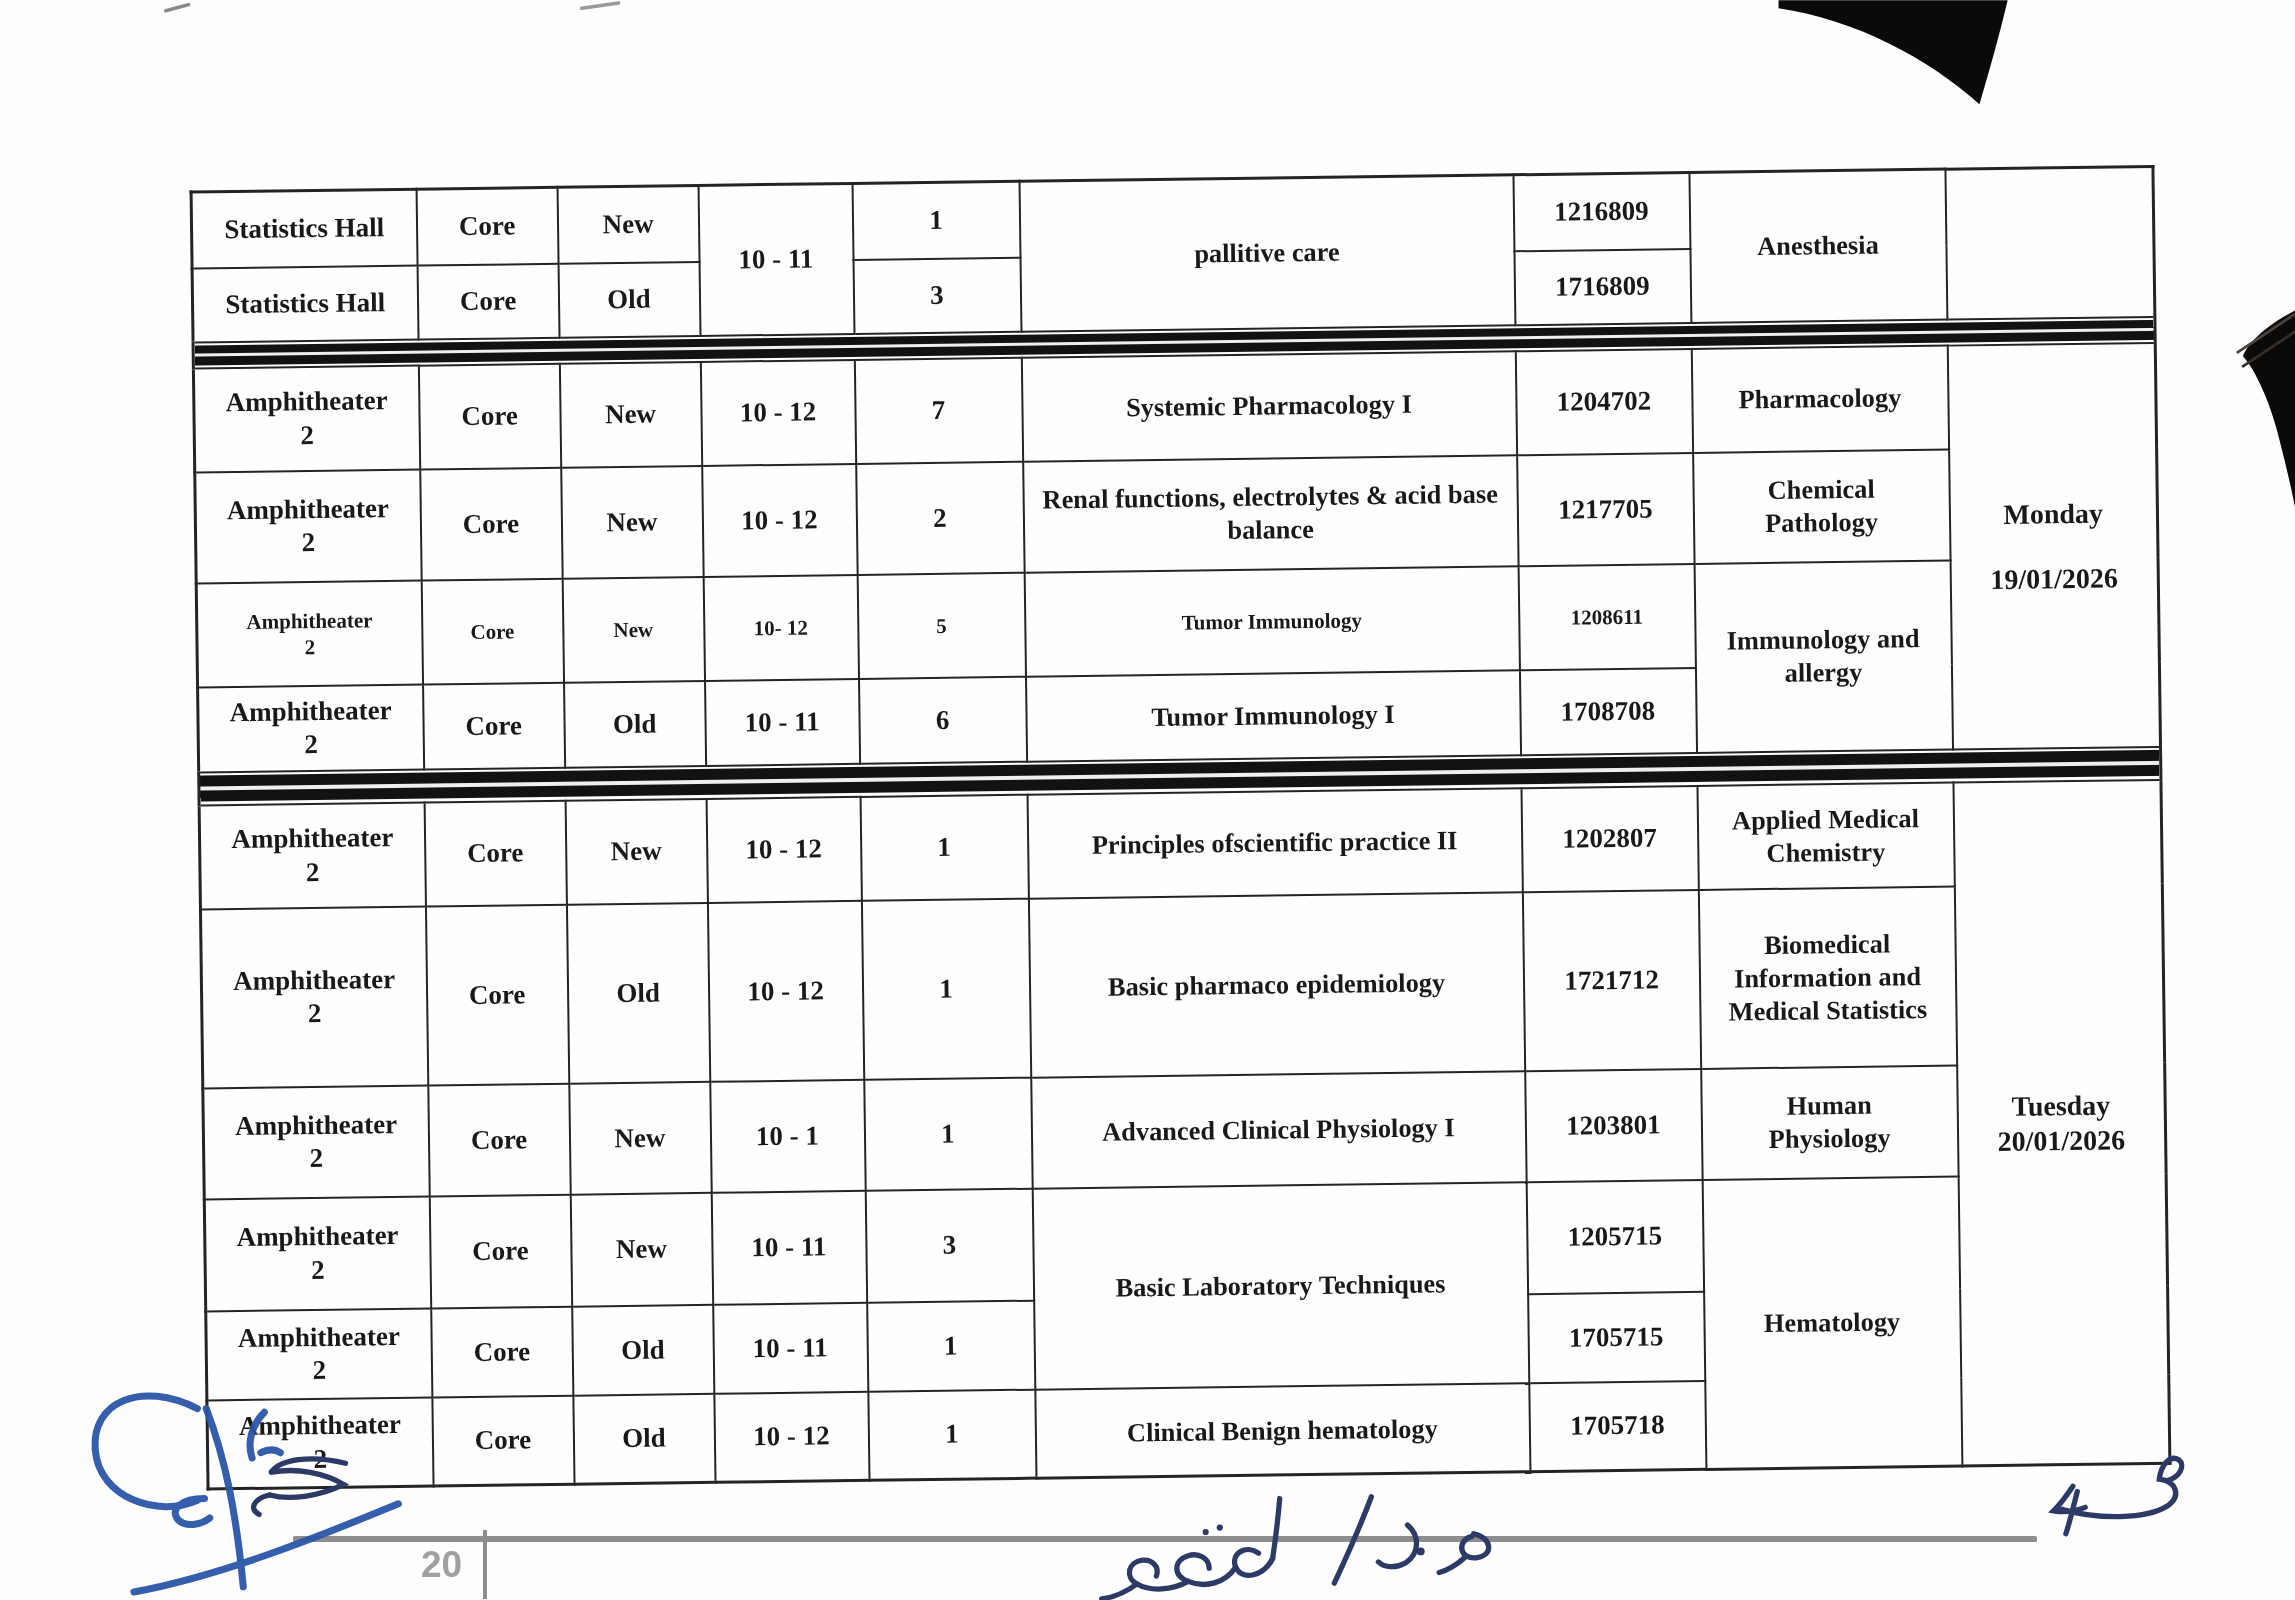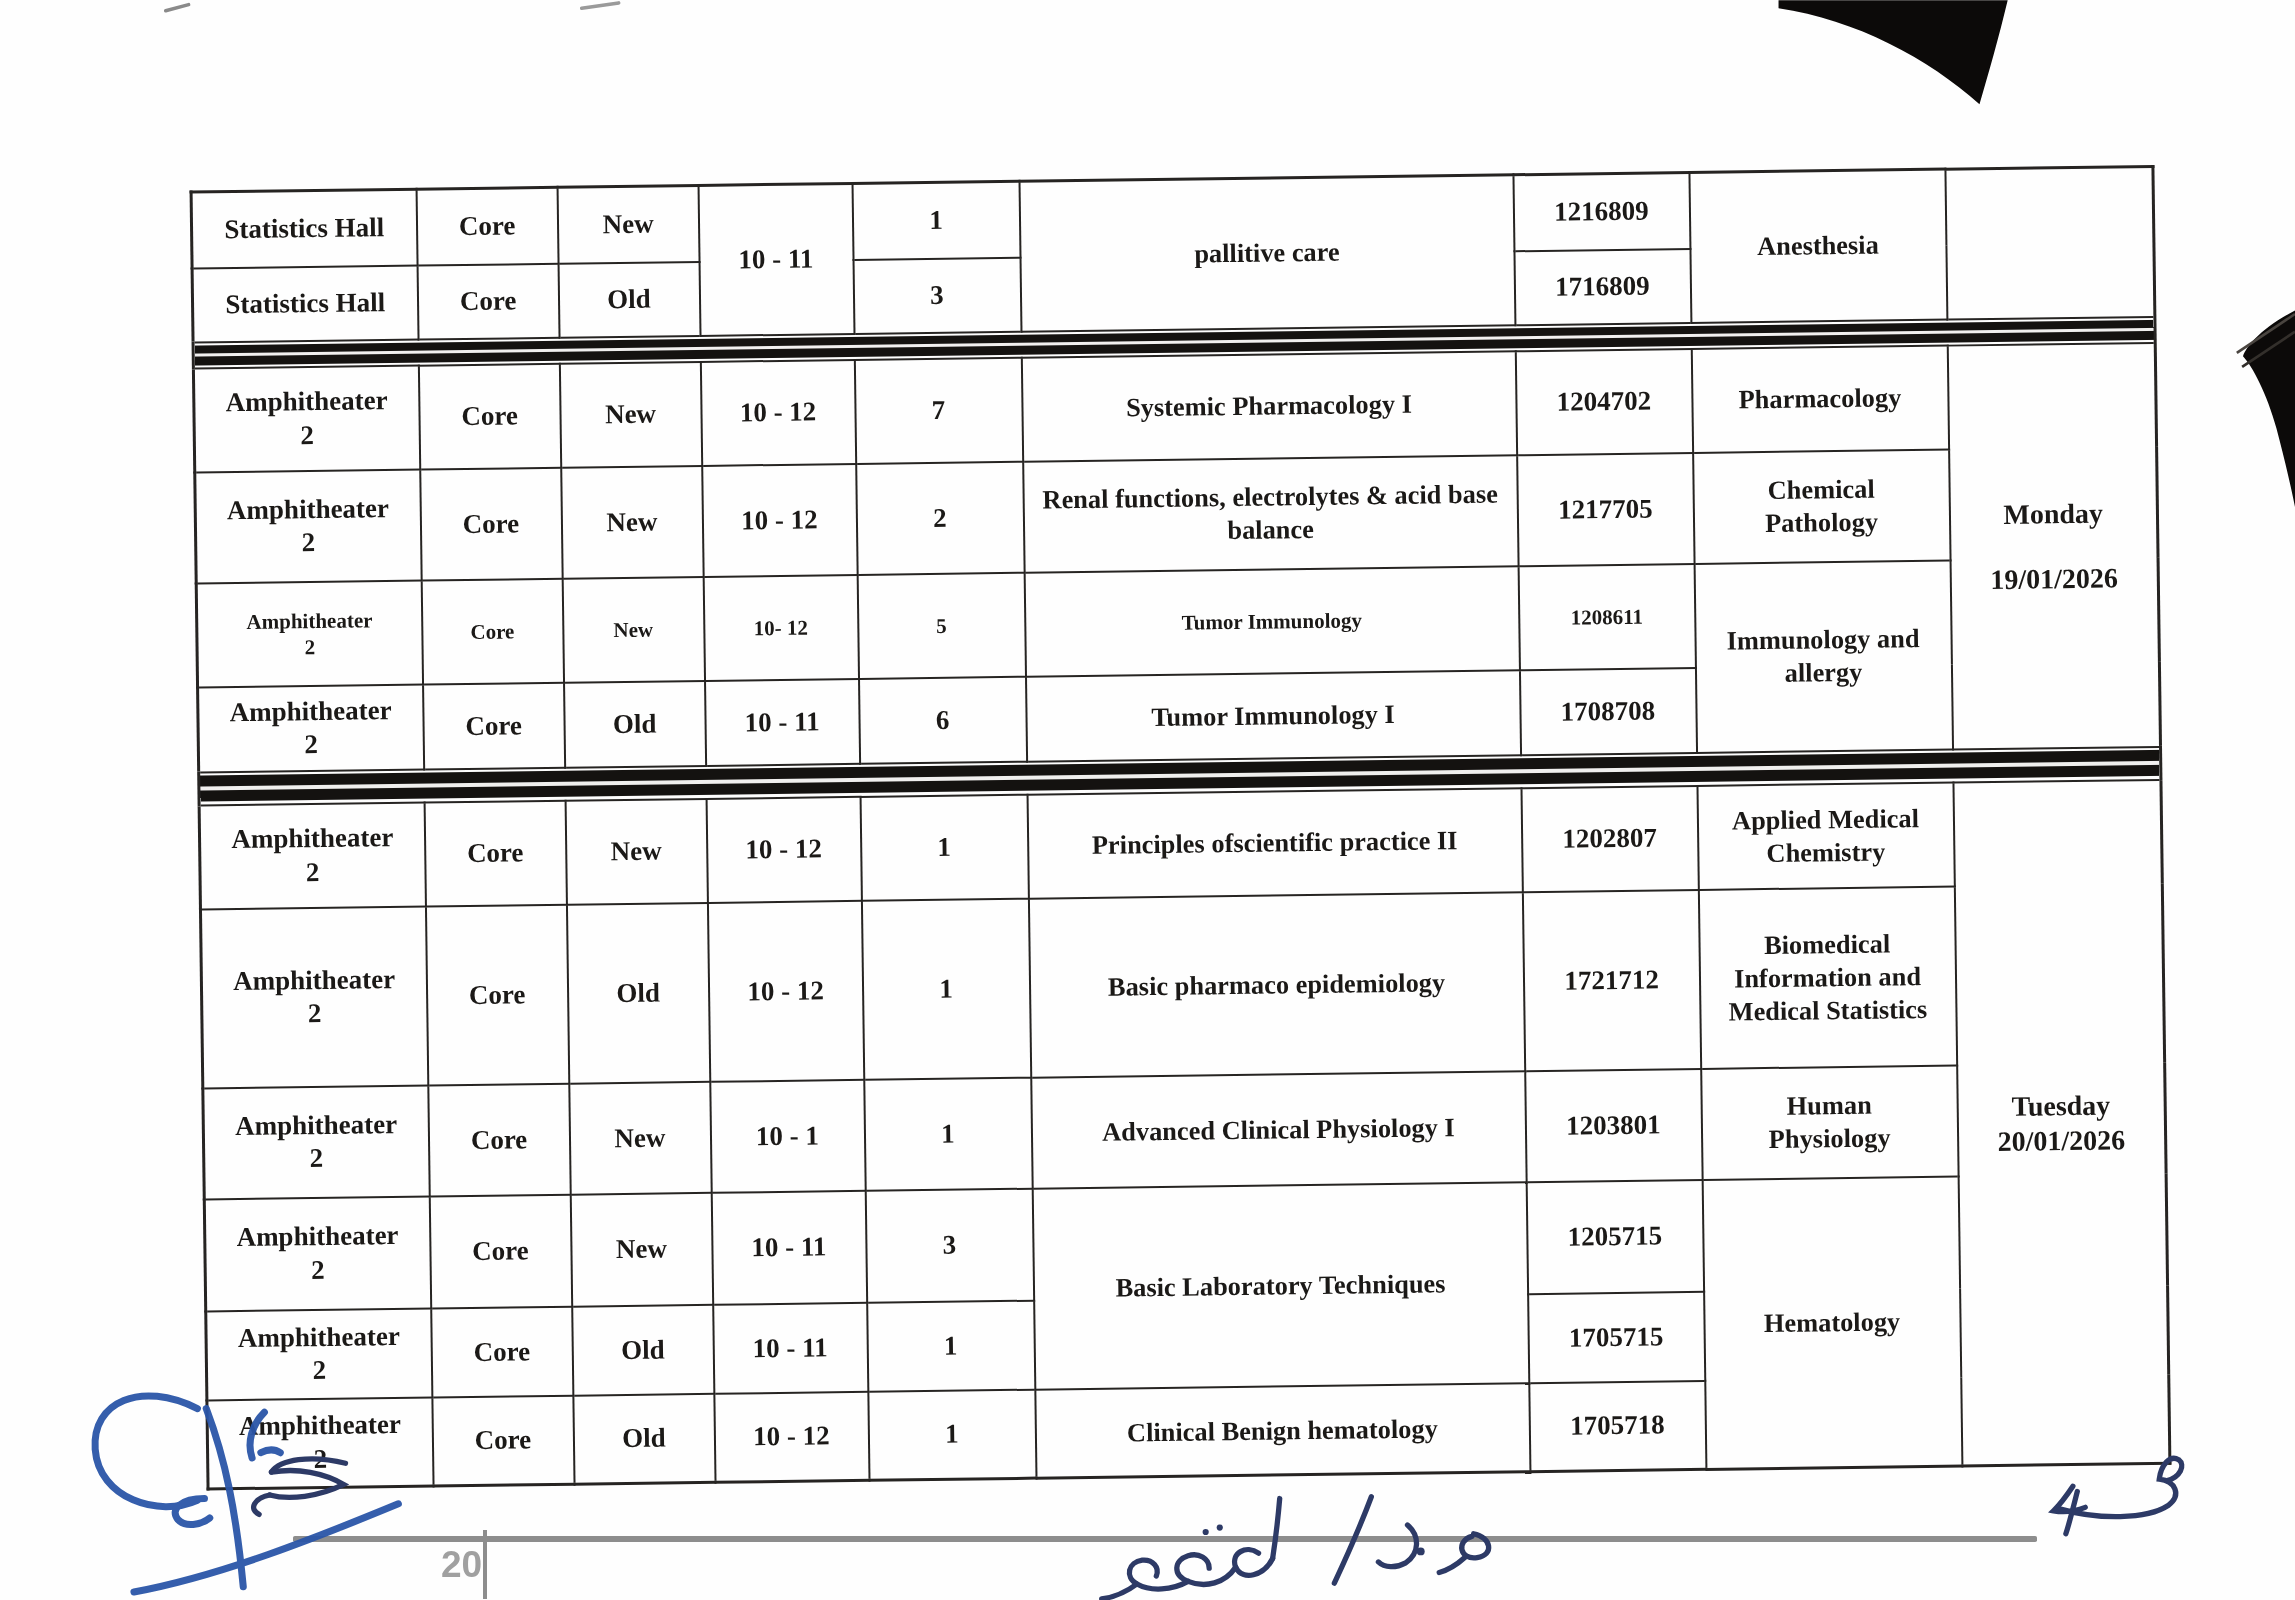--- a/index.html
+++ b/index.html
@@ -43,21 +43,21 @@
   tr.group-divider td{
     padding:0;border-left:3.5px solid var(--table-ink);border-right:3.5px solid var(--table-ink);
     background:linear-gradient(to bottom,
       #fdfdfd 0 8%, #141210 8% 42%, #f0efee 42% 54%, #141210 54% 90%, #fdfdfd 90% 100%);
   }
   .footer-rule{
     position:absolute;left:293px;top:1536px;width:1744px;height:6.2px;
     background:var(--rule-gray);z-index:2;border-radius:1.8px;
   }
   .page-number{
-    position:absolute;left:441px;top:1544px;z-index:2;
+    position:absolute;left:421px;top:1544px;z-index:2;
     font-family:"Liberation Sans","DejaVu Sans",sans-serif;
     font-weight:bold;font-size:37px;color:var(--page-number-gray);
   }
   .page-number-bar{
     position:absolute;left:483px;top:1530px;width:4.4px;height:69px;
     background:var(--rule-gray);z-index:2;
   }
   svg.overlay{position:absolute;left:0;top:0;z-index:5;pointer-events:none;}
 </style>
 </head>

